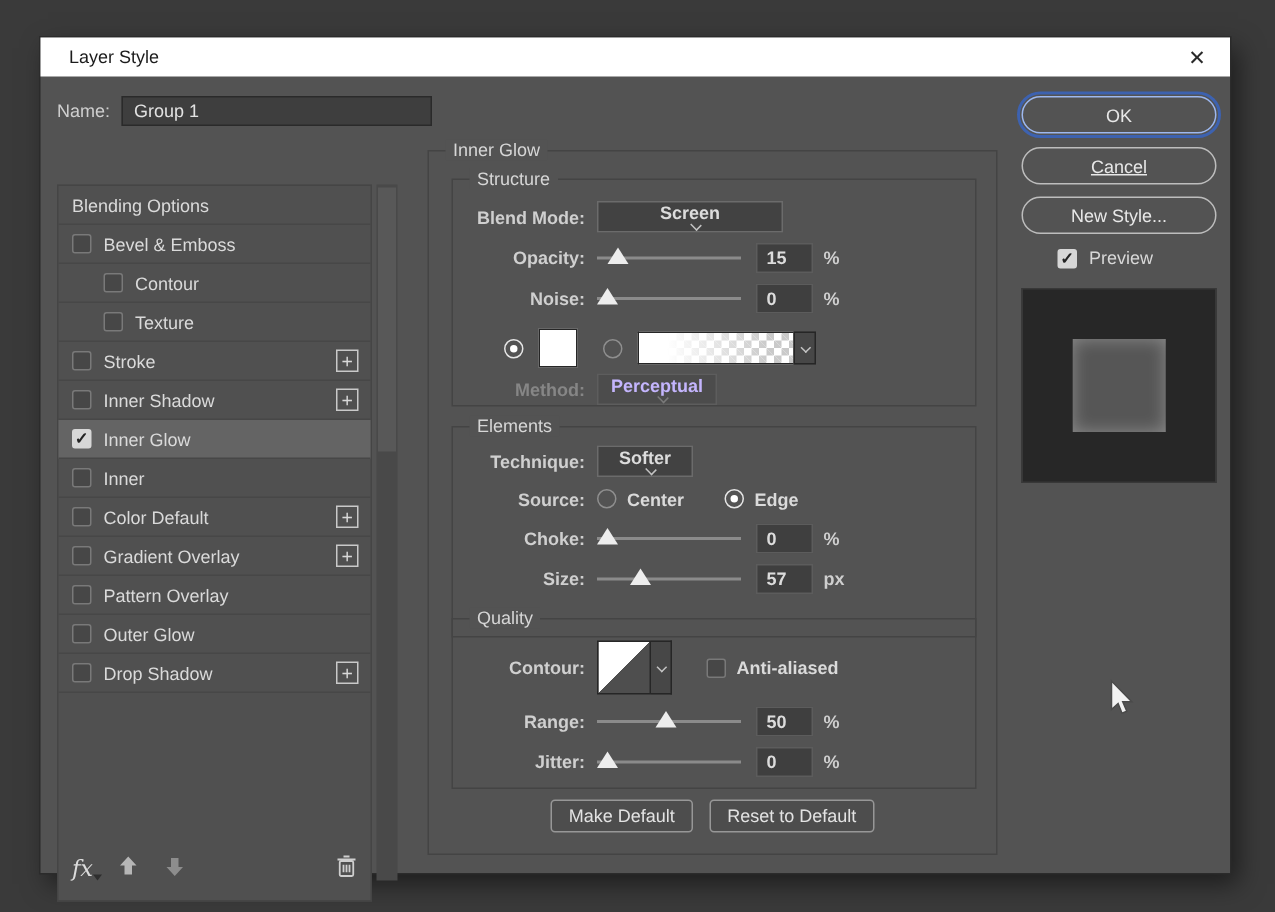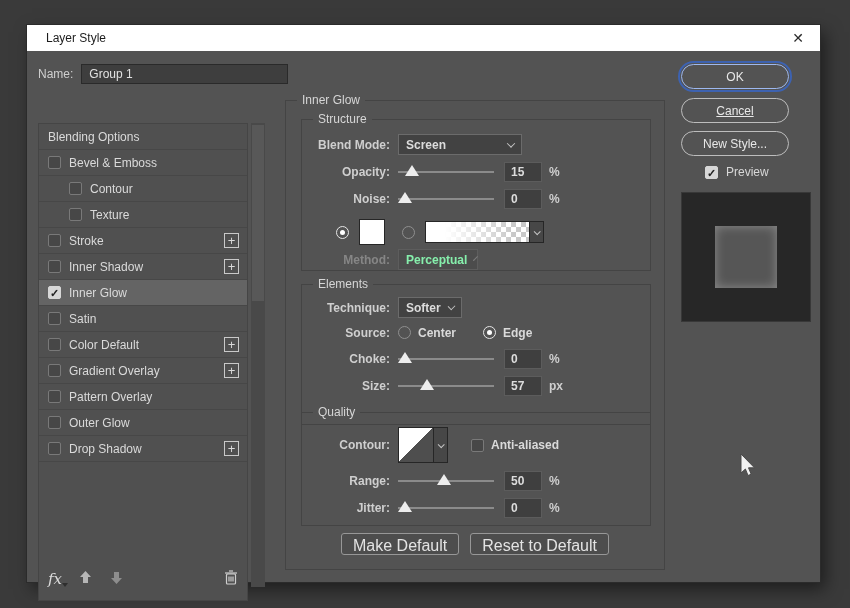--- a/index.html
+++ b/index.html
@@ -48,23 +48,23 @@
   .group { position:absolute; left:15px; width:350px; border:1px solid #444444; }
   .g-structure { top:18px; height:152px; }
   .g-elements { top:183px; height:141px; }
   .g-quality { top:311px; height:114px; }
 
   .row { display:flex; align-items:center; margin:0 0 6px 0; padding-left:12px; height:21px;font-weight:bold; }
   .row .lbl { width:76px; text-align:right; margin-right:8px; color:#cfcfcf; flex:0 0 auto; white-space:nowrap; }
   .row .lbl.dim { color:#868686; }
 
   .dd { display:inline-flex; align-items:center; justify-content:space-between; height:21px; background:#424242;
-        border:1px solid #6b6b6b; color:#dcdcdc; padding:0 7px; }
+        border:1px solid #6b6b6b; color:#dcdcdc; padding:0 7px;flex-direction:column; }
   .dd .chev { width:6px; height:6px; border-right:1.6px solid #c4c4c4; border-bottom:1.6px solid #c4c4c4; transform:rotate(45deg) translate(-1px,-1px); margin-left:8px; }
-  .dd.dim { background:#4c4c4c; border-color:#5d5d5d; color:#86efac; }
+  .dd.dim { background:#4c4c4c; border-color:#5d5d5d; color:#c4b5fd; }
   .dd.dim .chev { border-color:#7a7a7a; }
 
   .slider { position:relative; width:96px; height:20px; flex:0 0 auto; }
   .slider .track { position:absolute; left:0; right:0; top:9px; height:2px; background:#8b8b8b; }
   .slider .thumb { position:absolute; top:3px; width:0; height:0; border-left:7px solid transparent; border-right:7px solid transparent;
                    border-bottom:11px solid #ededed; left:clamp(0px, calc(var(--p) - 7px), calc(100% - 14px)); }
   .valbox { width:38px; height:20px; line-height:18px; background:#3f3f3f; border:1px solid #5c5c5c; color:#dcdcdc; padding-left:6px; margin-left:10px; flex:0 0 auto; }
   .unit { margin-left:7px; color:#cfcfcf; }
 
   .radio { width:13px; height:13px; border-radius:50%; border:1px solid #8f8f8f; position:relative; flex:0 0 auto; }
@@ -85,26 +85,26 @@
   .grad-chev { width:15px; border:1px solid #262626; background:#474747; display:flex; align-items:center; justify-content:center; }
   .grad-chev .chev { width:5px; height:5px; border-right:1.5px solid #c4c4c4; border-bottom:1.5px solid #c4c4c4; transform:rotate(45deg) translateY(-1px); }
 
   .contour-wrap { display:flex; margin-left:0; height:36px; }
   .contour-thumb { width:36px; height:36px; border:1px solid #262626;
     background:linear-gradient(to bottom right, #ffffff 49.5%, #4e4e4e 50%); }
   .contour-chev { width:14px; border:1px solid #262626; border-left:none; background:#474747; display:flex; align-items:center; justify-content:center; }
   .contour-chev .chev { width:5px; height:5px; border-right:1.5px solid #c4c4c4; border-bottom:1.5px solid #c4c4c4; transform:rotate(45deg) translateY(-1px); }
 
   .ps-btn { background:#4d4d4d; border:1px solid #979797; border-radius:3px; color:#e3e3e3; font-family:"Liberation Sans",sans-serif;
-            font-size:16px; padding:3px 11px; height:22px; }
+            font-size:12px; padding:3px 11px; height:22px; }
   .panel-btns { position:absolute; left:0; right:0; top:432px; display:flex; justify-content:center; gap:11px; }
 
   
   .right-col { position:absolute; left:654px; top:0; width:131px; }
-  .pill { display:block; width:108px; height:25px; border-radius:13px; border:1px solid #bdbdbd; background:transparent;
+  .pill { display:block; width:130px; height:25px; border-radius:13px; border:1px solid #bdbdbd; background:transparent;
           color:#e8e8e8; font-family:"Liberation Sans",sans-serif; font-size:12px; }
   .pill.ok { position:absolute; top:13px; border-color:#9db8f0; outline:2px solid #3d62b0; outline-offset:1px; }
   .pill.cancel { position:absolute; top:47px;text-decoration:underline; }
   .pill.newstyle { position:absolute; top:80px; }
   .preview-row { position:absolute; top:114px; left:24px; display:flex; align-items:center; }
   .preview-row .cb { margin-right:8px; }
   .preview-box { position:absolute; top:141px; left:0; width:130px; height:130px; background:#272727; border:1px solid #383838; }
   .preview-inner { position:absolute; left:33px; top:33px; width:62px; height:62px; background:#565656;
                    box-shadow:inset 0 0 11px rgba(255,255,255,.32); }
 
@@ -150,21 +150,21 @@
         <span class="cb"></span>
         <span class="sb-label">Inner Shadow</span>
         <span class="plus">+</span>
       </div>
       <div class="sb-item sel">
         <span class="cb checked">✓</span>
         <span class="sb-label">Inner Glow</span>
       </div>
       <div class="sb-item">
         <span class="cb"></span>
-        <span class="sb-label">Satin</span>
+        <span class="sb-label">Inner</span>
       </div>
       <div class="sb-item">
         <span class="cb"></span>
         <span class="sb-label">Color Default</span>
         <span class="plus">+</span>
       </div>
       <div class="sb-item">
         <span class="cb"></span>
         <span class="sb-label">Gradient Overlay</span>
         <span class="plus">+</span>

